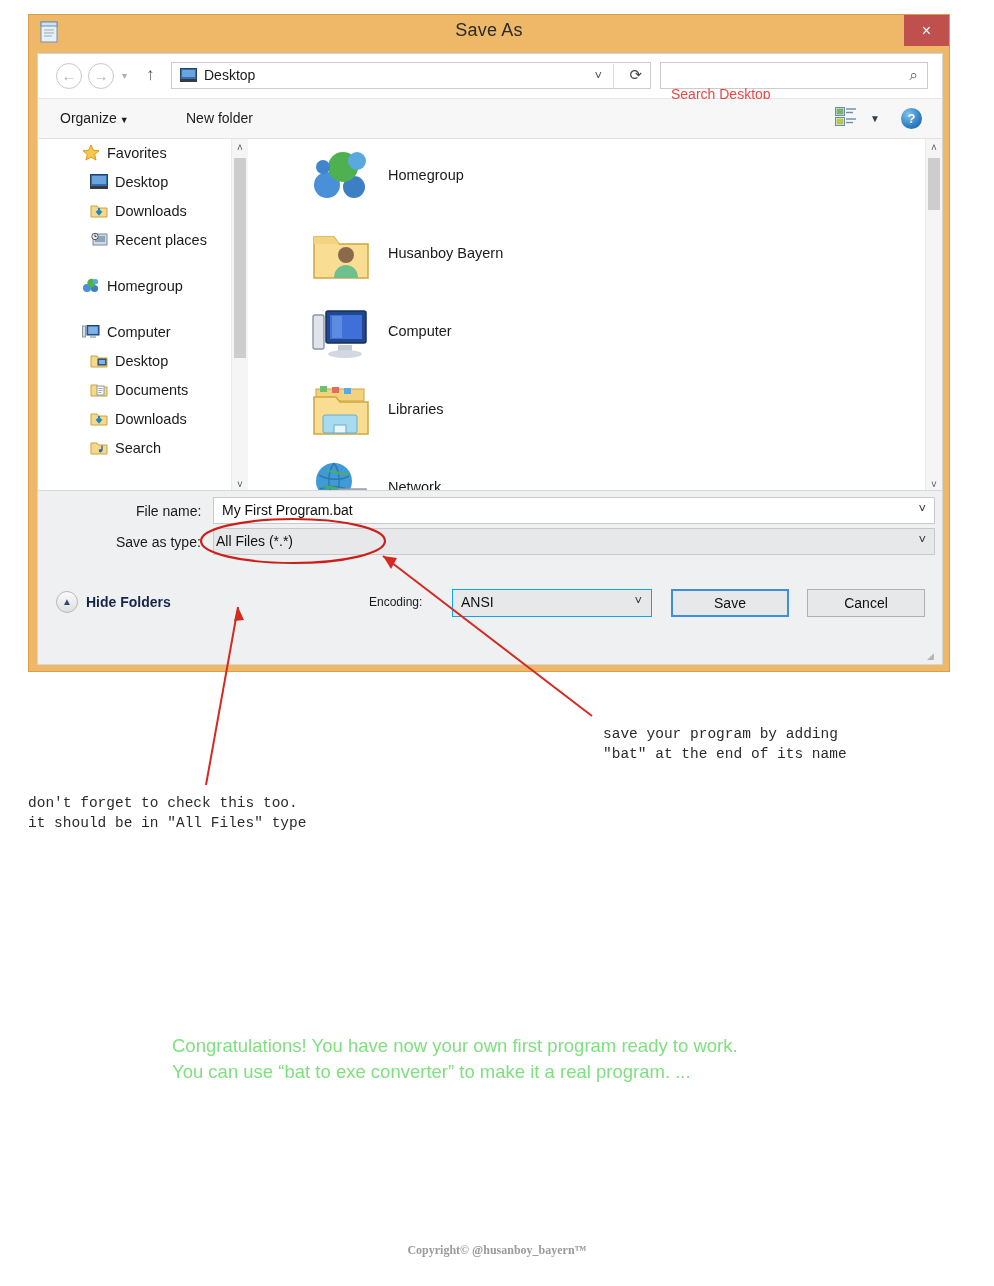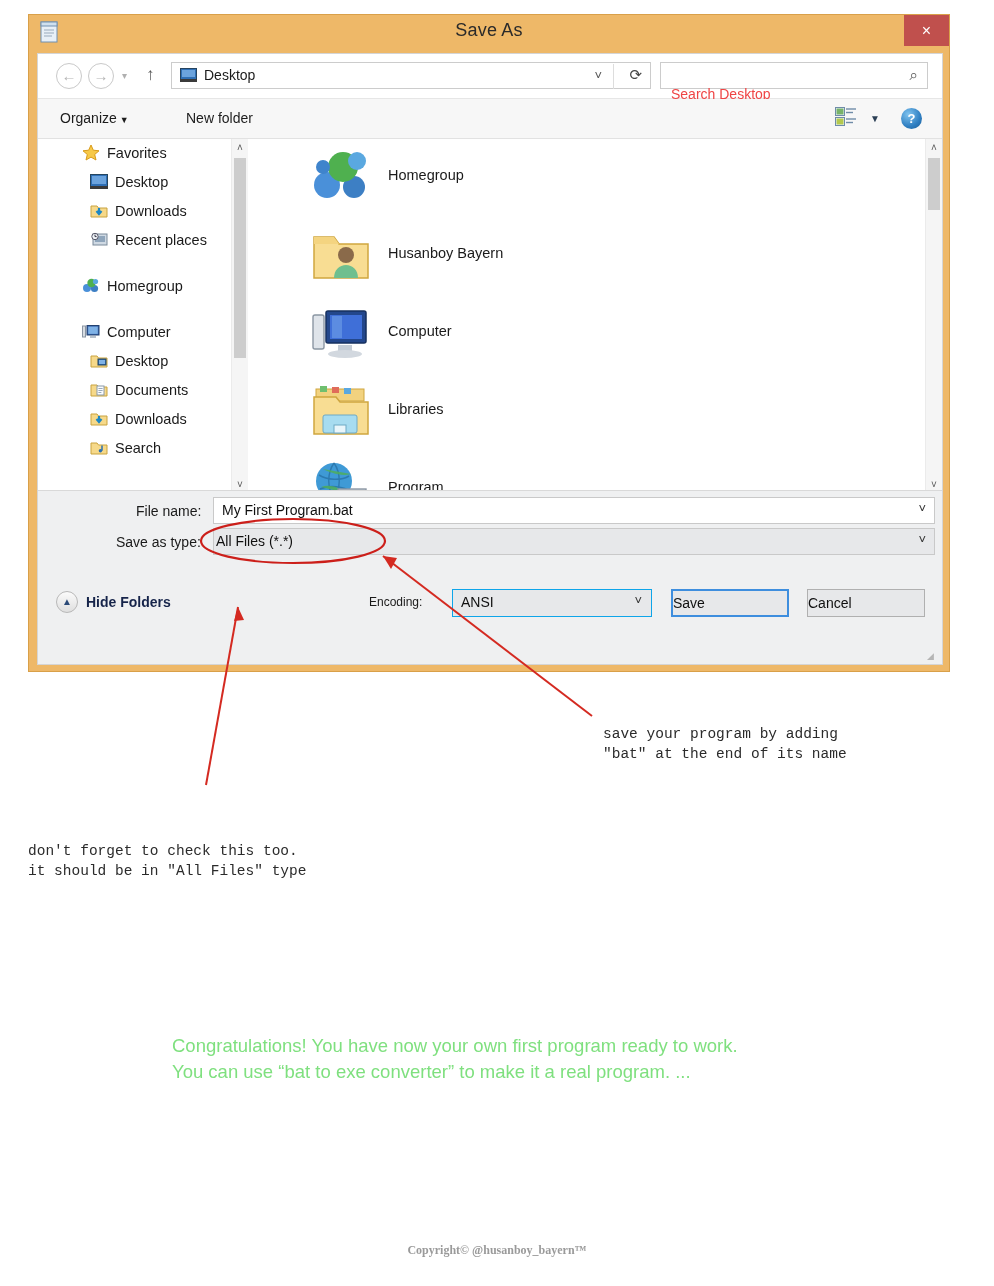--- a/index.html
+++ b/index.html
@@ -410,20 +410,21 @@
   .dlg-button {
     position: absolute;
     top: 98px;
     width: 118px; height: 28px;
     background: #e7e8ea;
     border: 1px solid #b0b0b0;
     box-sizing: border-box;
     font-size: 14px;
     color: #101010;
     line-height: 26px;
+    text-align: center;
     cursor: pointer;
   }
   #save-button {
     left: 633px;
     border: 2px solid #3e8ede;
     line-height: 24px;
   }
   #cancel-button { left: 769px; }
   #resize-grip {
     position: absolute;
@@ -443,21 +444,21 @@
   }
   .annot-text {
     position: absolute;
     font-family: "Liberation Mono", monospace;
     font-size: 14.5px;
     color: #2b2b2b;
     line-height: 20px;
     white-space: pre;
   }
   #annot-bat { left: 603px; top: 724px; }
-  #annot-type { left: 28px; top: 793px; margin-top: 48px; }
+  #annot-type { left: 28px; top: 793px; }
 
   #green-text {
     position: absolute;
     left: 172px;
     top: 1033px;
     font-size: 18.5px;
     color: #7fe07f;
     line-height: 26px;
     white-space: pre-line;
   }
@@ -688,21 +689,21 @@
           <svg class="fico" viewBox="0 0 62 62">
             <circle cx="24" cy="22" r="18" fill="#3f9ad6"></circle>
             <path d="M9 16c8 5 22 6 30 1M10 30c9-4 24-3 31 3" stroke="#2c7ab0" stroke-width="1.6" fill="none"></path>
             <path d="M24 4c-7 10-7 26 0 36M24 4c7 10 7 26 0 36" stroke="#2c7ab0" stroke-width="1.4" fill="none"></path>
             <path d="M13 10c6 3 18 8 28 5" fill="#4fae5a" opacity="0.85"></path>
             <path d="M11 28c8-3 18 0 25 6" fill="#4fae5a" opacity="0.85"></path>
             <rect x="28" y="30" width="28" height="20" fill="#cfd6de" stroke="#8b96a3" stroke-width="1.4"></rect>
             <rect x="31" y="33" width="22" height="14" fill="#2f6fb5"></rect>
             <rect x="33" y="34" width="8" height="12" fill="#7fb2e6" opacity="0.7"></rect>
           </svg>
-          <div class="flabel">Program</div>
+          <div class="flabel">Network</div>
         </div>
       </div>
 
       <div id="list-scroll" class="scrollbar">
         <div class="sb-arrow sb-up">˄</div>
         <div class="sb-thumb" style="top:19px;height:52px;"></div>
         <div class="sb-arrow sb-down">˅</div>
       </div>
     </div>
 

